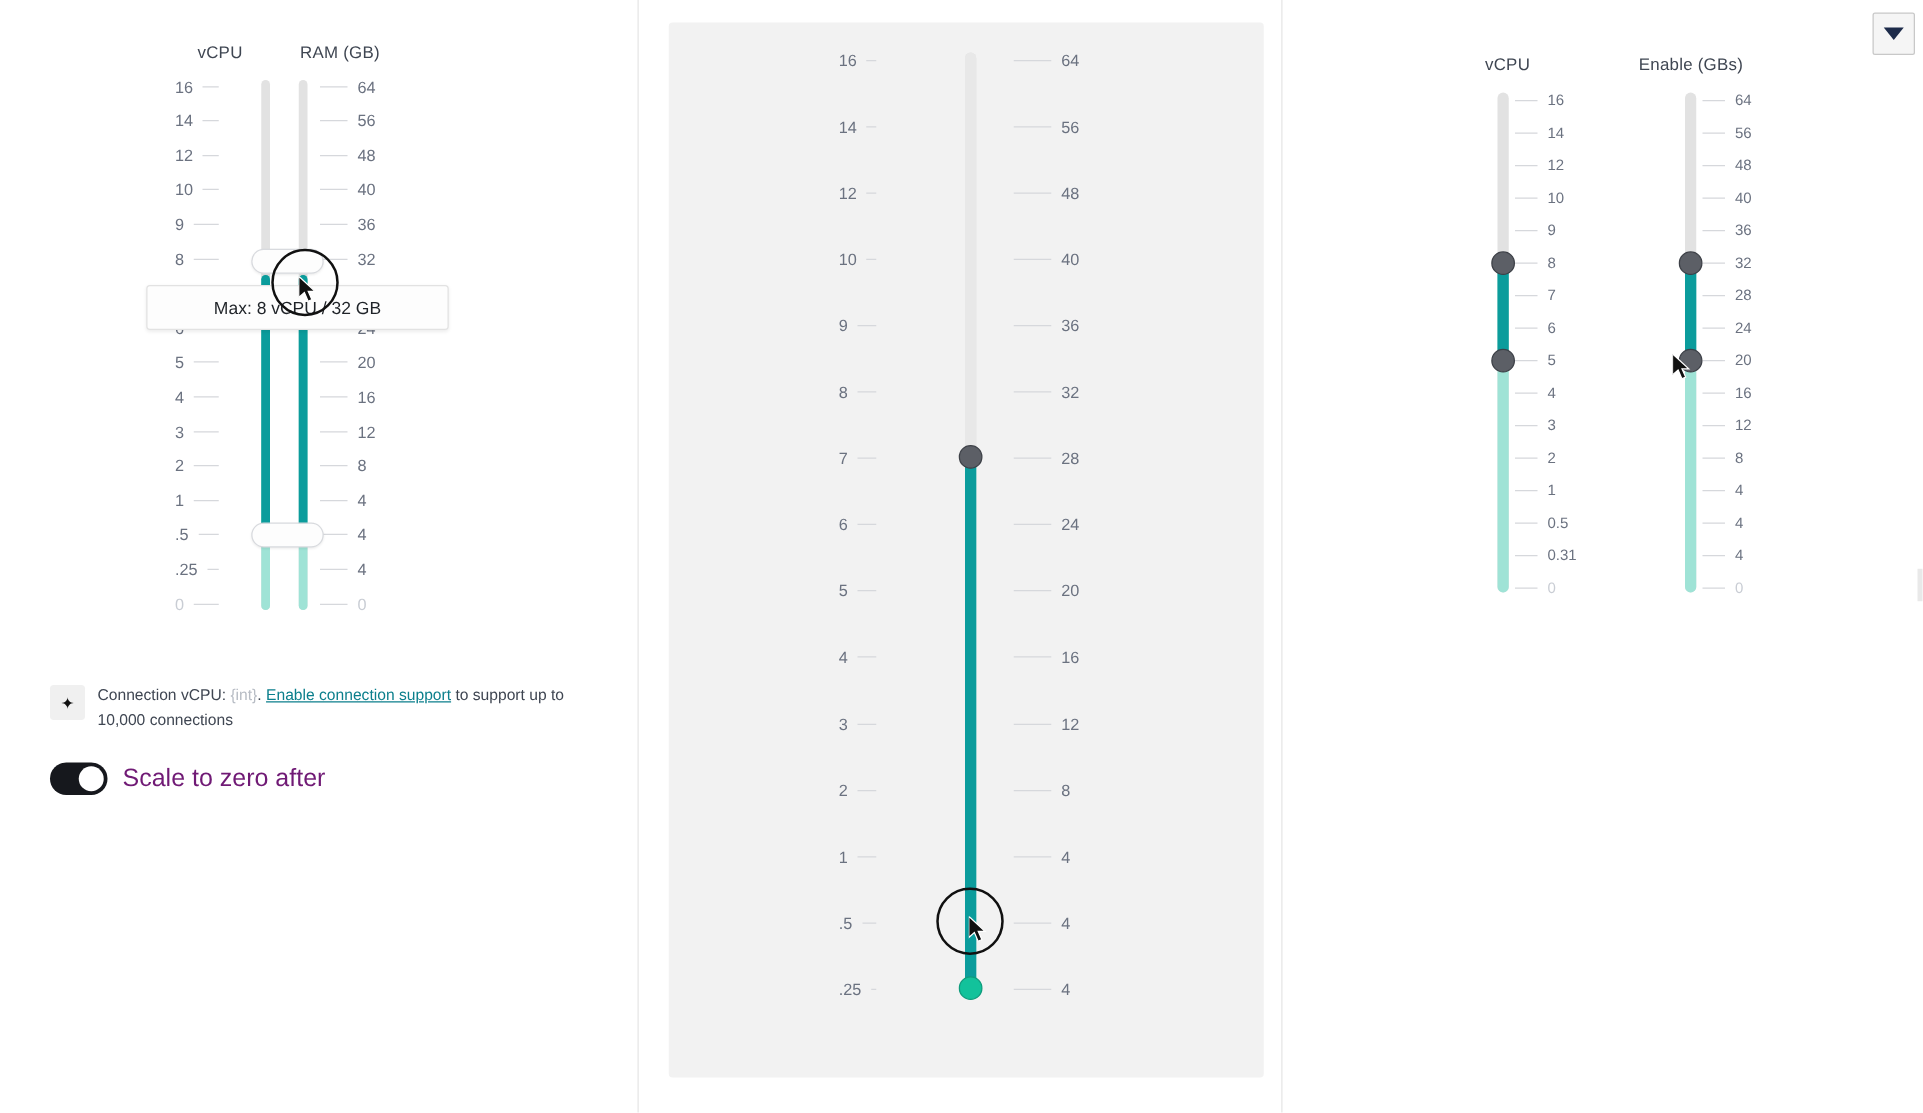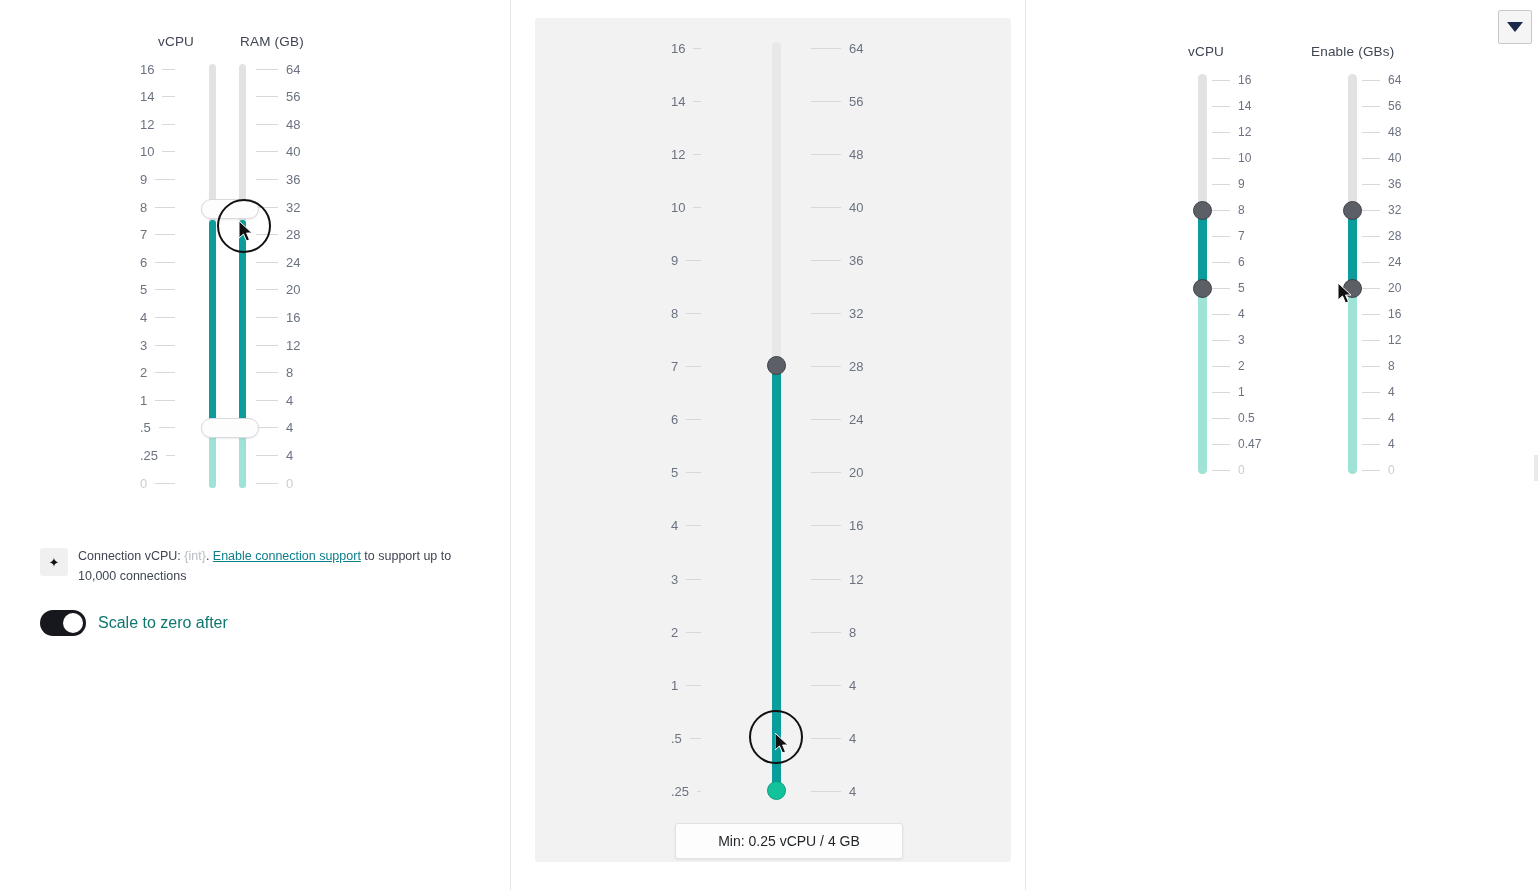--- a/index.html
+++ b/index.html
@@ -98,21 +98,21 @@
   .conn-text a{color:#0b7f8c;text-decoration:underline;}
 
   .toggle-row{position:absolute;left:40px;top:610px;display:flex;align-items:center;gap:12px;}
   .toggle{
     width:46px;height:26px;border-radius:14px;background:#16181d;position:relative;
   }
   .toggle .knob{
     position:absolute;top:3px;left:23px;width:20px;height:20px;border-radius:50%;
     background:#fff;
   }
-  .toggle-label{font-size:16px;color:#0f766e;}
+  .toggle-label{font-size:20px;color:#701a75;}
 
   
   .dropdown-btn{
     position:absolute;right:6px;top:10px;width:32px;height:32px;
     background:#f5f5f5;border:1px solid #c8c8c8;border-radius:2px;
     display:flex;align-items:center;justify-content:center;
   }
   .tri{width:0;height:0;border-left:8px solid transparent;border-right:8px solid transparent;border-top:10px solid #1d2b4a;}
 
   
@@ -264,20 +264,21 @@
         </div>
         <div class="tick-row" style="left: 256px; top: 476px;">
           <div class="tick-dash" style="width: 22px; margin-right: 8px;"></div>
           <span class="tick-label" style="color: rgb(201, 205, 212);">0</span>
         </div>
       </div>
 
     <div class="handle-pill" style="left:201px;top:199px;width:58px;"></div>
     <div class="handle-pill" style="left:201px;top:418px;width:58px;"></div>
 
+    <div class="tooltip" style="left:117px;top:228px;width:212px;text-align:center;">Max: 8 vCPU / 32 GB</div>
 
     <div class="cursor-ring" style="left:217px;top:199px;"></div>
     <svg class="cursor-arrow" style="left:239px;top:221px;" width="16" height="22" viewBox="0 0 16 22">
       <polygon points="0,0 0,17 4.5,13 7.5,20 10.5,18.7 7.6,12 13,12" fill="#111" stroke="#fff" stroke-width="1"></polygon>
     </svg>
 
     <div class="conn-row">
       <div class="conn-icon">✦</div>
       <div class="conn-text">
         <span>Connection vCPU: </span><span class="muted">{int}</span><span>. </span><a href="#">Enable connection support</a><span> to support up to 10,000 connections</span>
@@ -422,21 +423,20 @@
         </div>
         <div class="tick-row" style="left: 300px; top: 784.4px;">
           <div class="tick-dash" style="width: 30px; margin-right: 8px;"></div>
           <span class="tick-label">4</span>
         </div>
       </div>
 
     <div class="handle-dot" style="left:256px;top:356px;"></div>
     <div class="handle-dot green" style="left:256px;top:781px;"></div>
 
-    <div class="tooltip" style="left:164px;top:823px;width:198px;text-align:center;">Min: 0.25 vCPU / 4 GB</div>
 
     <div class="cursor-ring" style="left:238px;top:710px;"></div>
     <svg class="cursor-arrow" style="left:264px;top:733px;" width="16" height="22" viewBox="0 0 16 22">
       <polygon points="0,0 0,17 4.5,13 7.5,20 10.5,18.7 7.6,12 13,12" fill="#111" stroke="#fff" stroke-width="1"></polygon>
     </svg>
   </div>
 
   <div class="divider"></div>
 
   <div class="panel panel-right">
@@ -506,21 +506,21 @@
         <div class="tick-row" style="left: 186px; top: 385px;">
           <div class="tick-dash" style="width: 18px; margin-right: 8px;"></div>
           <span class="tick-label" style="font-size: 12px;">1</span>
         </div>
         <div class="tick-row" style="left: 186px; top: 411px;">
           <div class="tick-dash" style="width: 18px; margin-right: 8px;"></div>
           <span class="tick-label" style="font-size: 12px;">0.5</span>
         </div>
         <div class="tick-row" style="left: 186px; top: 437px;">
           <div class="tick-dash" style="width: 18px; margin-right: 8px;"></div>
-          <span class="tick-label" style="font-size: 12px;">0.47</span>
+          <span class="tick-label" style="font-size: 12px;">0.31</span>
         </div>
         <div class="tick-row" style="left: 186px; top: 463px;">
           <div class="tick-dash" style="width: 18px; margin-right: 8px;"></div>
           <span class="tick-label" style="font-size: 12px; color: rgb(201, 205, 212);">0</span>
         </div>
         <div class="tick-row" style="left: 336px; top: 73px;">
           <div class="tick-dash" style="width: 18px; margin-right: 8px;"></div>
           <span class="tick-label" style="font-size: 12px;">64</span>
         </div>
         <div class="tick-row" style="left: 336px; top: 99px;">

